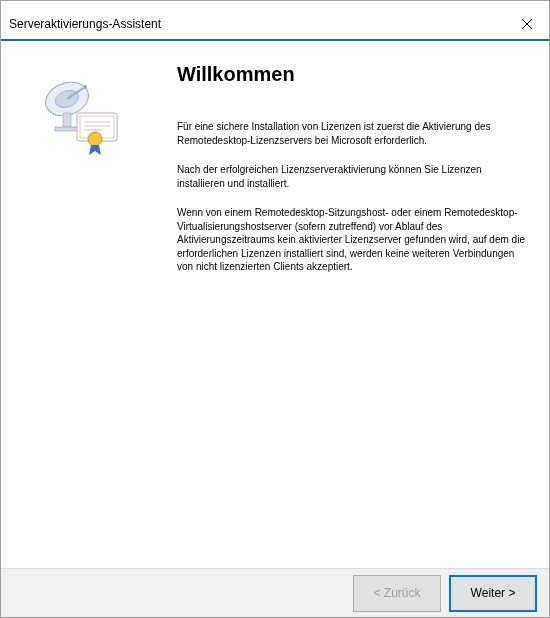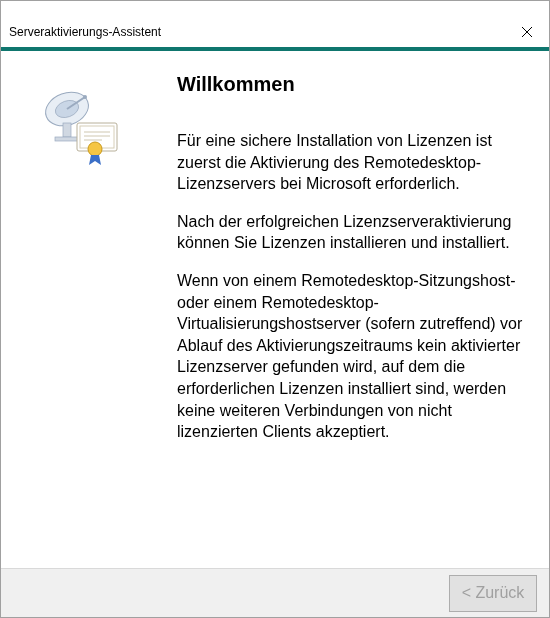--- a/index.html
+++ b/index.html
@@ -17,22 +17,22 @@
     box-sizing: border-box;
     display: flex;
     flex-direction: column;
     background: #fff;
   }
   .titlebar {
     height: 30px;
     display: flex;
     align-items: center;
     justify-content: space-between;
-    border-bottom: 4px solid #0f766e;
-    padding: 16px 0 0 8px;
+    border-bottom: 2px solid #0f766e;
+    padding: 8px 0 0 8px;
     background: #ffffff;
   }
   .titlebar-title {
     font-size: 12px;
     color: #000;
   }
   .titlebar-close {
     width: 45px;
     height: 30px;
     display: flex;
@@ -59,40 +59,40 @@
     padding: 22px 24px 0 8px;
     box-sizing: border-box;
   }
   .heading {
     font-size: 20px;
     font-weight: bold;
     margin: 0 0 34px 0;
     color: #000;
   }
   .para {
-    font-size: 16px;
+    font-size: 10px;
     line-height: 1.35;
     margin: 0 0 16px 0;
     color: #000;
   }
   .button-bar {
     height: 48px;
     border-top: 1px solid #d9d9d9;
     background: #f0f0f0;
     display: flex;
     align-items: center;
     justify-content: flex-end;
     padding: 0 12px;
     gap: 8px;
   }
   button.wiz {
     width: 88px;
     height: 37px;
     font-family: inherit;
-    font-size: 16px;
+    font-size: 12px;
     background: #e1e1e1;
     border: 1px solid #adadad;
     color: #000;
     padding: 8px;
     box-sizing: border-box;
   }
   button.wiz:disabled {
     color: #a0a0a0;
   }
   button.wiz.default {
@@ -152,15 +152,16 @@
     <div class="main-panel">
       <h1 class="heading">Willkommen</h1>
       <p class="para">Für eine sichere Installation von Lizenzen ist zuerst die Aktivierung des Remotedesktop-Lizenzservers bei Microsoft erforderlich.</p>
       <p class="para">Nach der erfolgreichen Lizenzserveraktivierung können Sie Lizenzen installieren und installiert.</p>
       <p class="para">Wenn von einem Remotedesktop-Sitzungshost- oder einem Remotedesktop-Virtualisierungshostserver (sofern zutreffend) vor Ablauf des Aktivierungszeitraums kein aktivierter Lizenzserver gefunden wird, auf dem die erforderlichen Lizenzen installiert sind, werden keine weiteren Verbindungen von nicht lizenzierten Clients akzeptiert.</p>
     </div>
   </div>
 
   <div class="button-bar">
     <button class="wiz" disabled="">&lt; Zurück</button>
+    <button class="wiz default">Weiter &gt;</button>
   </div>
 
 </div>
 
 </body></html>

